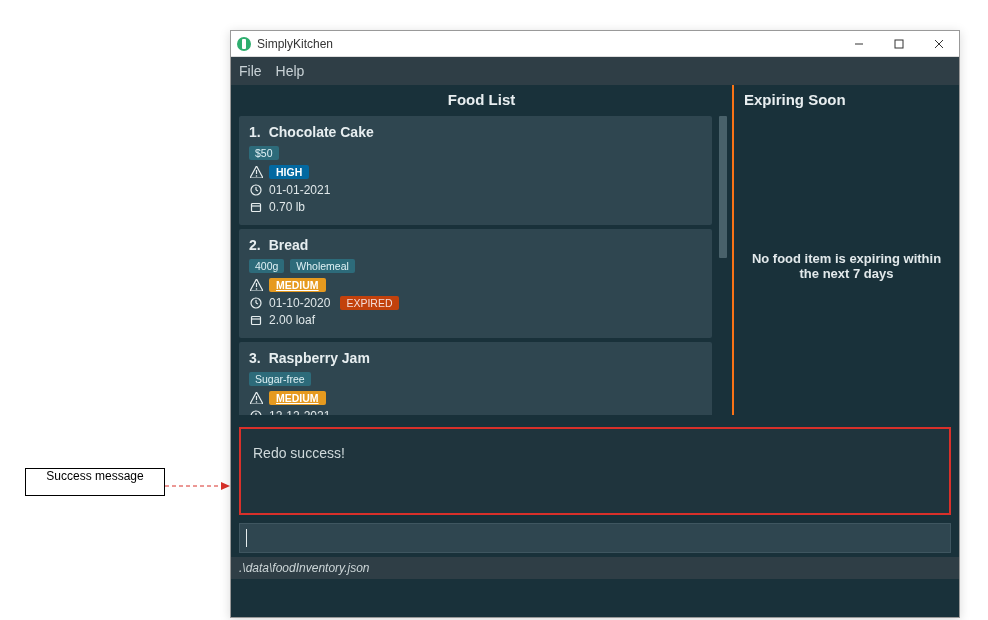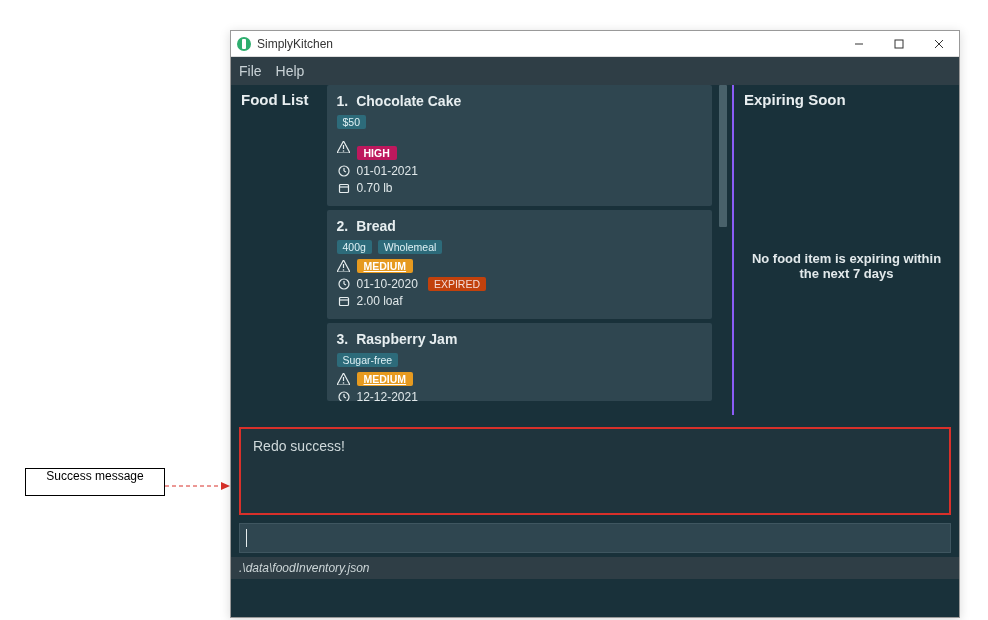--- a/index.html
+++ b/index.html
@@ -92,24 +92,25 @@
     display: flex;
     flex-direction: column;
     background: #19313a;
   }
   .panels {
     display: flex;
     height: 330px;
   }
   .panel-left {
     flex: 1;
-    border-right: 2px solid #8b5cf6;
-    display: flex;
-    flex-direction: row;
+    border-right: 2px solid #f97316;
+    display: flex;
+    flex-direction: column;
     min-width: 0;
+    text-align: center;
   }
   .panel-right {
     width: 225px;
     display: flex;
     flex-direction: column;
   }
   .panel-header {
     padding: 6px 10px 8px 10px;
     color: #e8eef0;
     font-size: 15px;
@@ -168,21 +169,21 @@
     display: inline-flex; align-items: center; justify-content: center;
   }
   .warn-icon svg { display: block; }
   .prio {
     font-size: 10.5px;
     padding: 1px 7px;
     border-radius: 2px;
     color: #fff;
     font-weight: 600;
   }
-  .prio.high { background: #be185d; margin-top: 12px; }
+  .prio.high { background: #0369a1; }
   .prio.medium { background: #e69a1f; text-decoration: underline; }
   .info-row {
     display: flex; align-items: center; gap: 6px;
     font-size: 12px; color: #e0e8ea; margin-bottom: 3px;
   }
   .info-row .icon { width: 14px; display: inline-flex; align-items: center; justify-content: center; }
   .info-row .icon svg { display: block; }
   .expired {
     background: #c2410c;
     color: #f4dcd8;
@@ -200,21 +201,21 @@
     color: #e2e9eb;
     font-size: 13px;
     font-weight: 600;
     text-align: center;
   }
   .result-area {
     margin: 12px 8px 8px 8px;
     border: 2px solid #d8302a;
     height: 88px;
     background: #1f343d;
-    padding: 9px 12px;
+    padding: 16px 12px;
     color: #cfd9db;
     font-size: 14px;
   }
   .cmd-area {
     margin: 0 8px 4px 8px;
     height: 30px;
     background: #2f4650;
     border: 1px solid #3f5660;
     display: flex;
     align-items: center;

